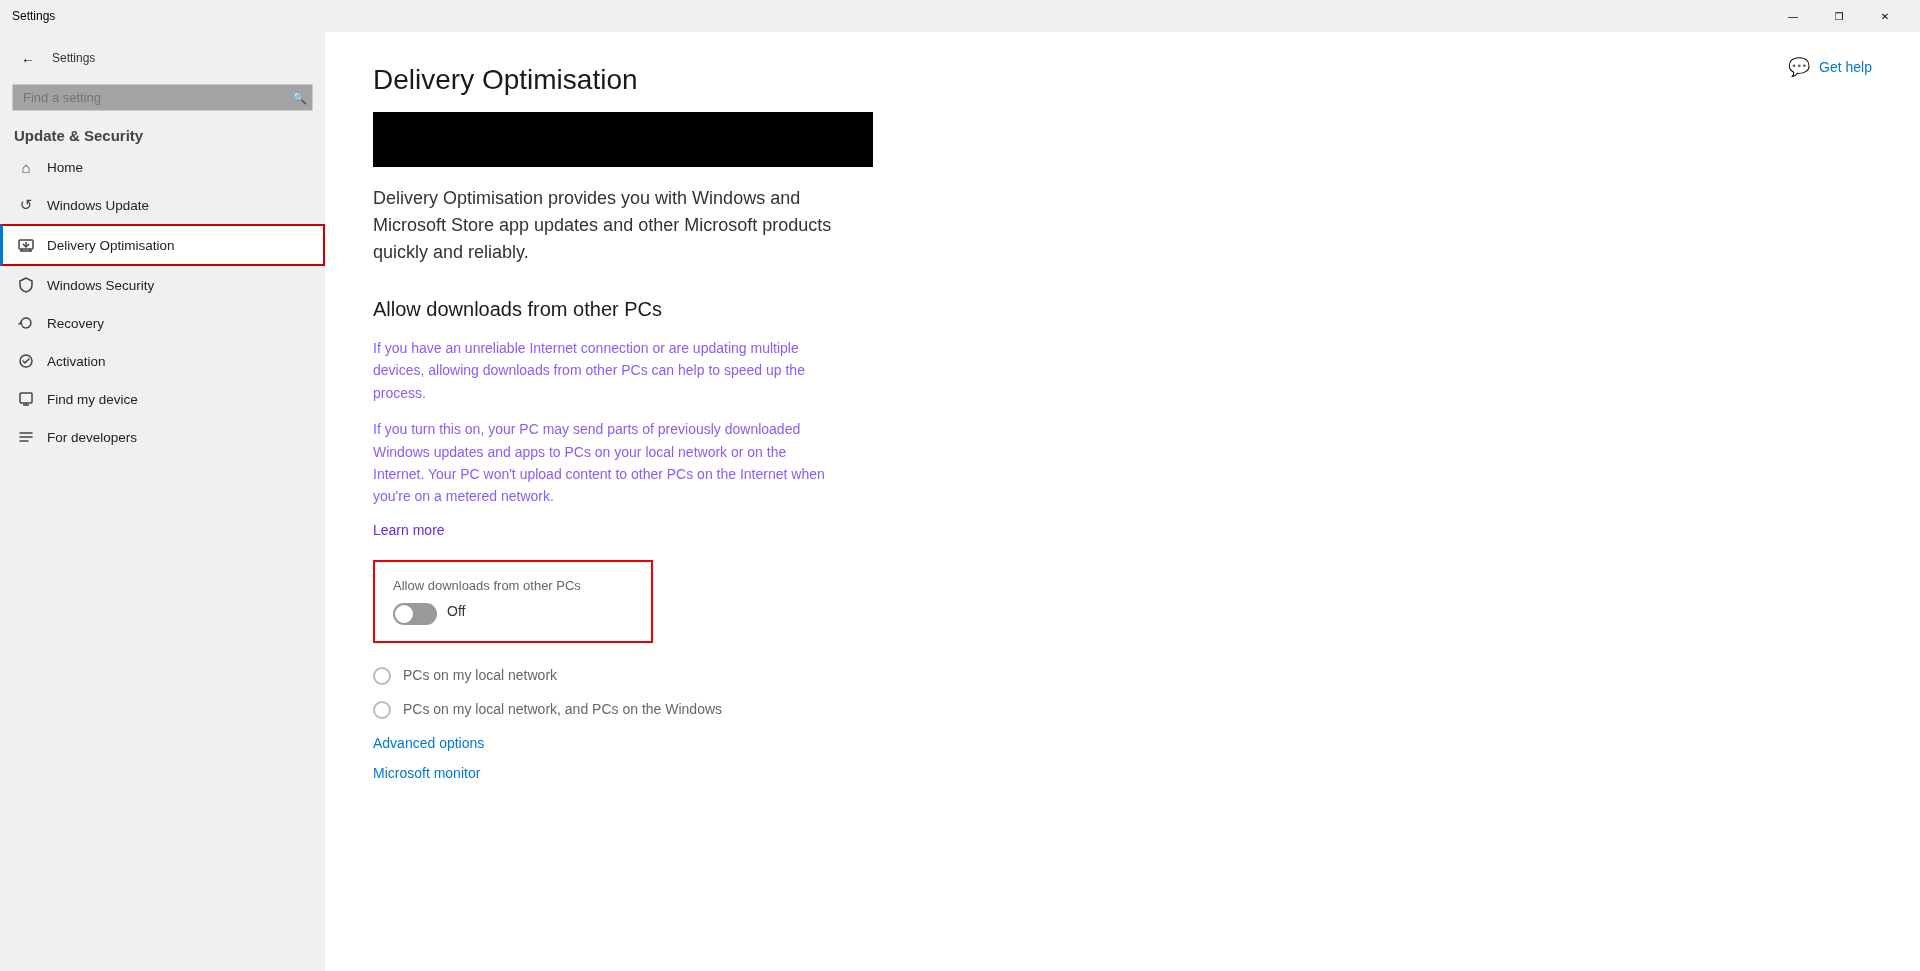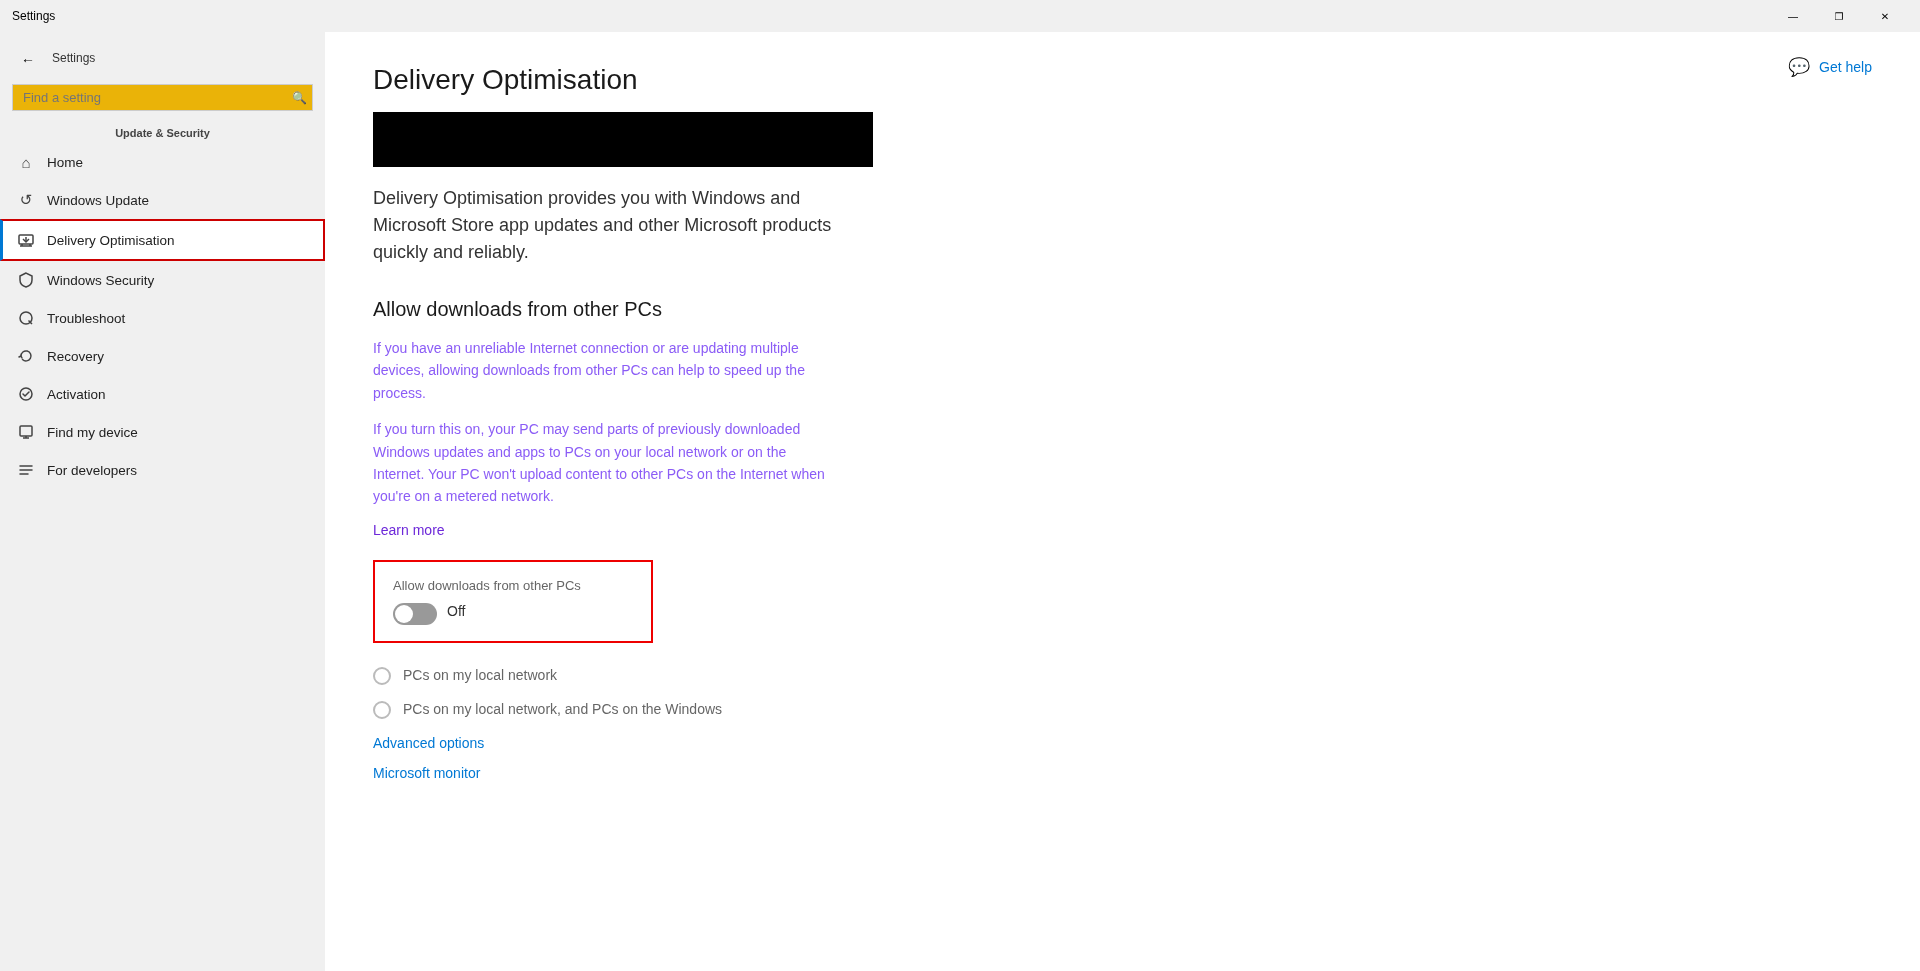--- a/index.html
+++ b/index.html
@@ -87,41 +87,40 @@
       color: #333;
     }
     .search-box {
       margin: 4px 12px 8px 12px;
       position: relative;
     }
     .search-box input {
       width: 100%;
       padding: 5px 30px 5px 10px;
       border: 1px solid #ccc;
-      background: #eab308;
+      background: #a3a3a3;
       font-size: 13px;
       outline: none;
     }
     .search-icon-wrap {
       position: absolute;
       right: 6px;
       top: 50%;
       transform: translateY(-50%);
       font-size: 12px;
       color: #666;
       pointer-events: none;
     }
 
     .section-label {
-      font-size: 11px;
+      font-size: 15px;
       font-weight: 600;
       color: #444;
       padding: 8px 14px 4px 14px;
       text-transform: none;
-      text-align: center;
     }
 
     .nav-item {
       display: flex;
       align-items: center;
       gap: 12px;
       padding: 10px 14px;
       cursor: pointer;
       font-size: 13.5px;
       color: #222;
@@ -345,29 +344,20 @@
     <div class="nav-item">
       <span class="nav-icon">
         <svg width="16" height="16" viewBox="0 0 16 16" fill="none">
           <path d="M8 1L2 4v4c0 3.5 2.5 6 6 7 3.5-1 6-3.5 6-7V4L8 1z" stroke="#444" stroke-width="1.5" fill="none"></path>
         </svg>
       </span>
       <span>Windows Security</span>
     </div>
 
 
-    <div class="nav-item">
-      <span class="nav-icon">
-        <svg width="16" height="16" viewBox="0 0 16 16" fill="none">
-          <circle cx="8" cy="8" r="6" stroke="#444" stroke-width="1.5"></circle>
-          <line x1="10.5" y1="10.5" x2="14" y2="14" stroke="#444" stroke-width="1.5"></line>
-        </svg>
-      </span>
-      <span>Troubleshoot</span>
-    </div>
 
     <div class="nav-item">
       <span class="nav-icon">
         <svg width="16" height="16" viewBox="0 0 16 16" fill="none">
           <path d="M3 8a5 5 0 1 1 1.5 3.5" stroke="#444" stroke-width="1.5" fill="none" stroke-linecap="round"></path>
           <polyline points="1,9 3,8 4,10" stroke="#444" stroke-width="1.5" fill="none" stroke-linecap="round" stroke-linejoin="round"></polyline>
         </svg>
       </span>
       <span>Recovery</span>
     </div>

